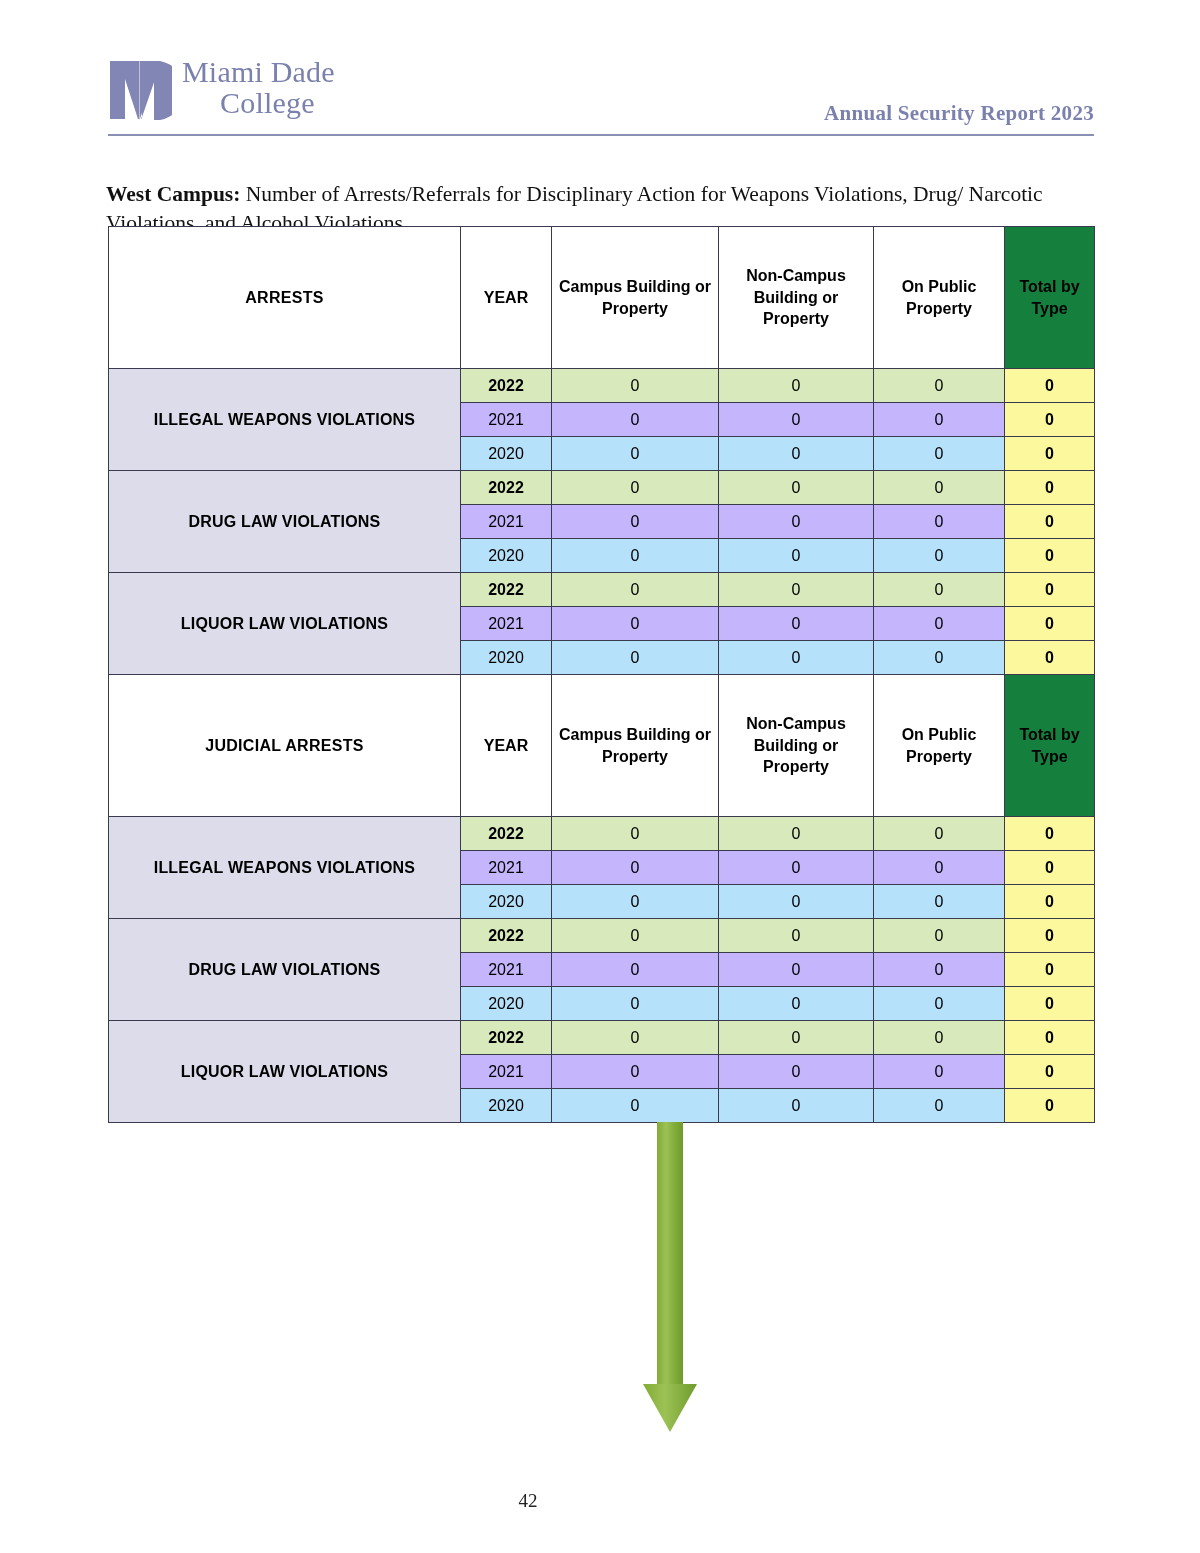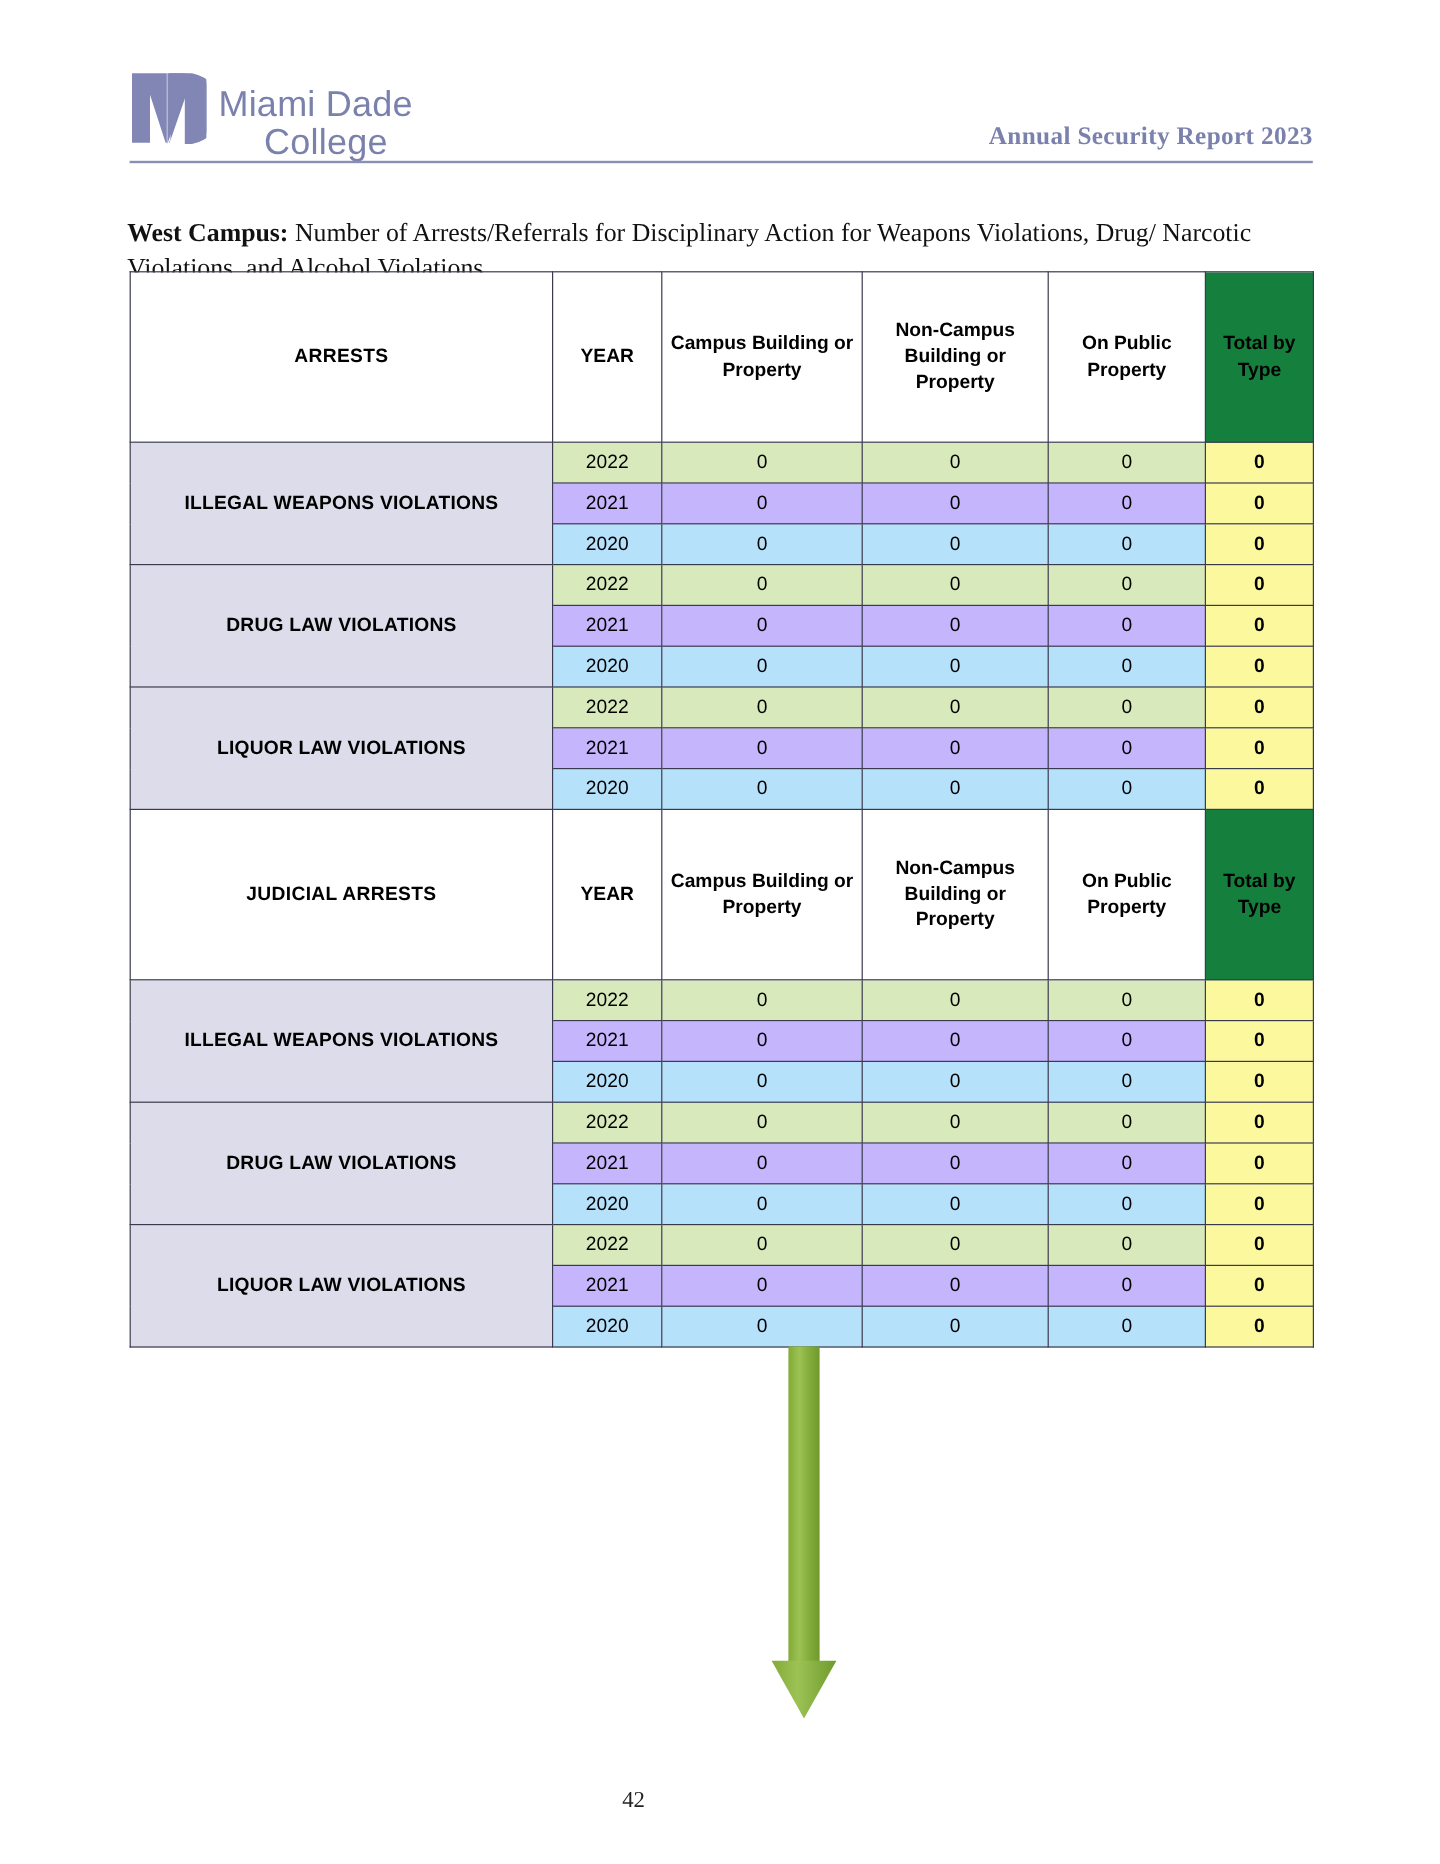--- a/index.html
+++ b/index.html
@@ -33,25 +33,24 @@
     align-items: flex-start;
   }
   .logo-mark {
     width: 64px;
     height: 62px;
     margin-top: 4px;
     margin-right: 10px;
     flex: none;
   }
   .logo-words {
-    font-family: Liberation Sans, sans-serif;
+    font-family: Liberation Serif, serif;
     color: #7b81ad;
     line-height: 1.04;
     padding-top: 1px;
-    margin-top: 16px;
   }
   .logo-line1 {
     font-size: 30px;
     letter-spacing: 0.2px;
     display: block;
   }
   .logo-line2 {
     font-size: 30px;
     letter-spacing: 0.2px;
     display: block;
@@ -137,21 +136,21 @@
     padding: 4px 8px;
     margin-top: 24px;
   }
 
   
   tr.data-row td { height: 33px; }
   tr.y2022 td.yr, tr.y2022 td.val { background: #d8eabc; }
   tr.y2021 td.yr, tr.y2021 td.val { background: #c4b5fd; }
   tr.y2020 td.yr, tr.y2020 td.val { background: #b5e1fa; }
   td.total-cell { background: #fbf89e; font-weight: bold; font-size: 16px; }
-  tr.y2022 td.yr { font-weight: normal; }
+  tr.y2022 td.yr { font-weight: bold; }
   td.yr { font-size: 16px; }
   td.val { font-size: 16px; }
 
   
   .arrow-wrap {
     position: absolute;
     left: 635px;
     top: 1118px;
     width: 70px;
     height: 325px;

